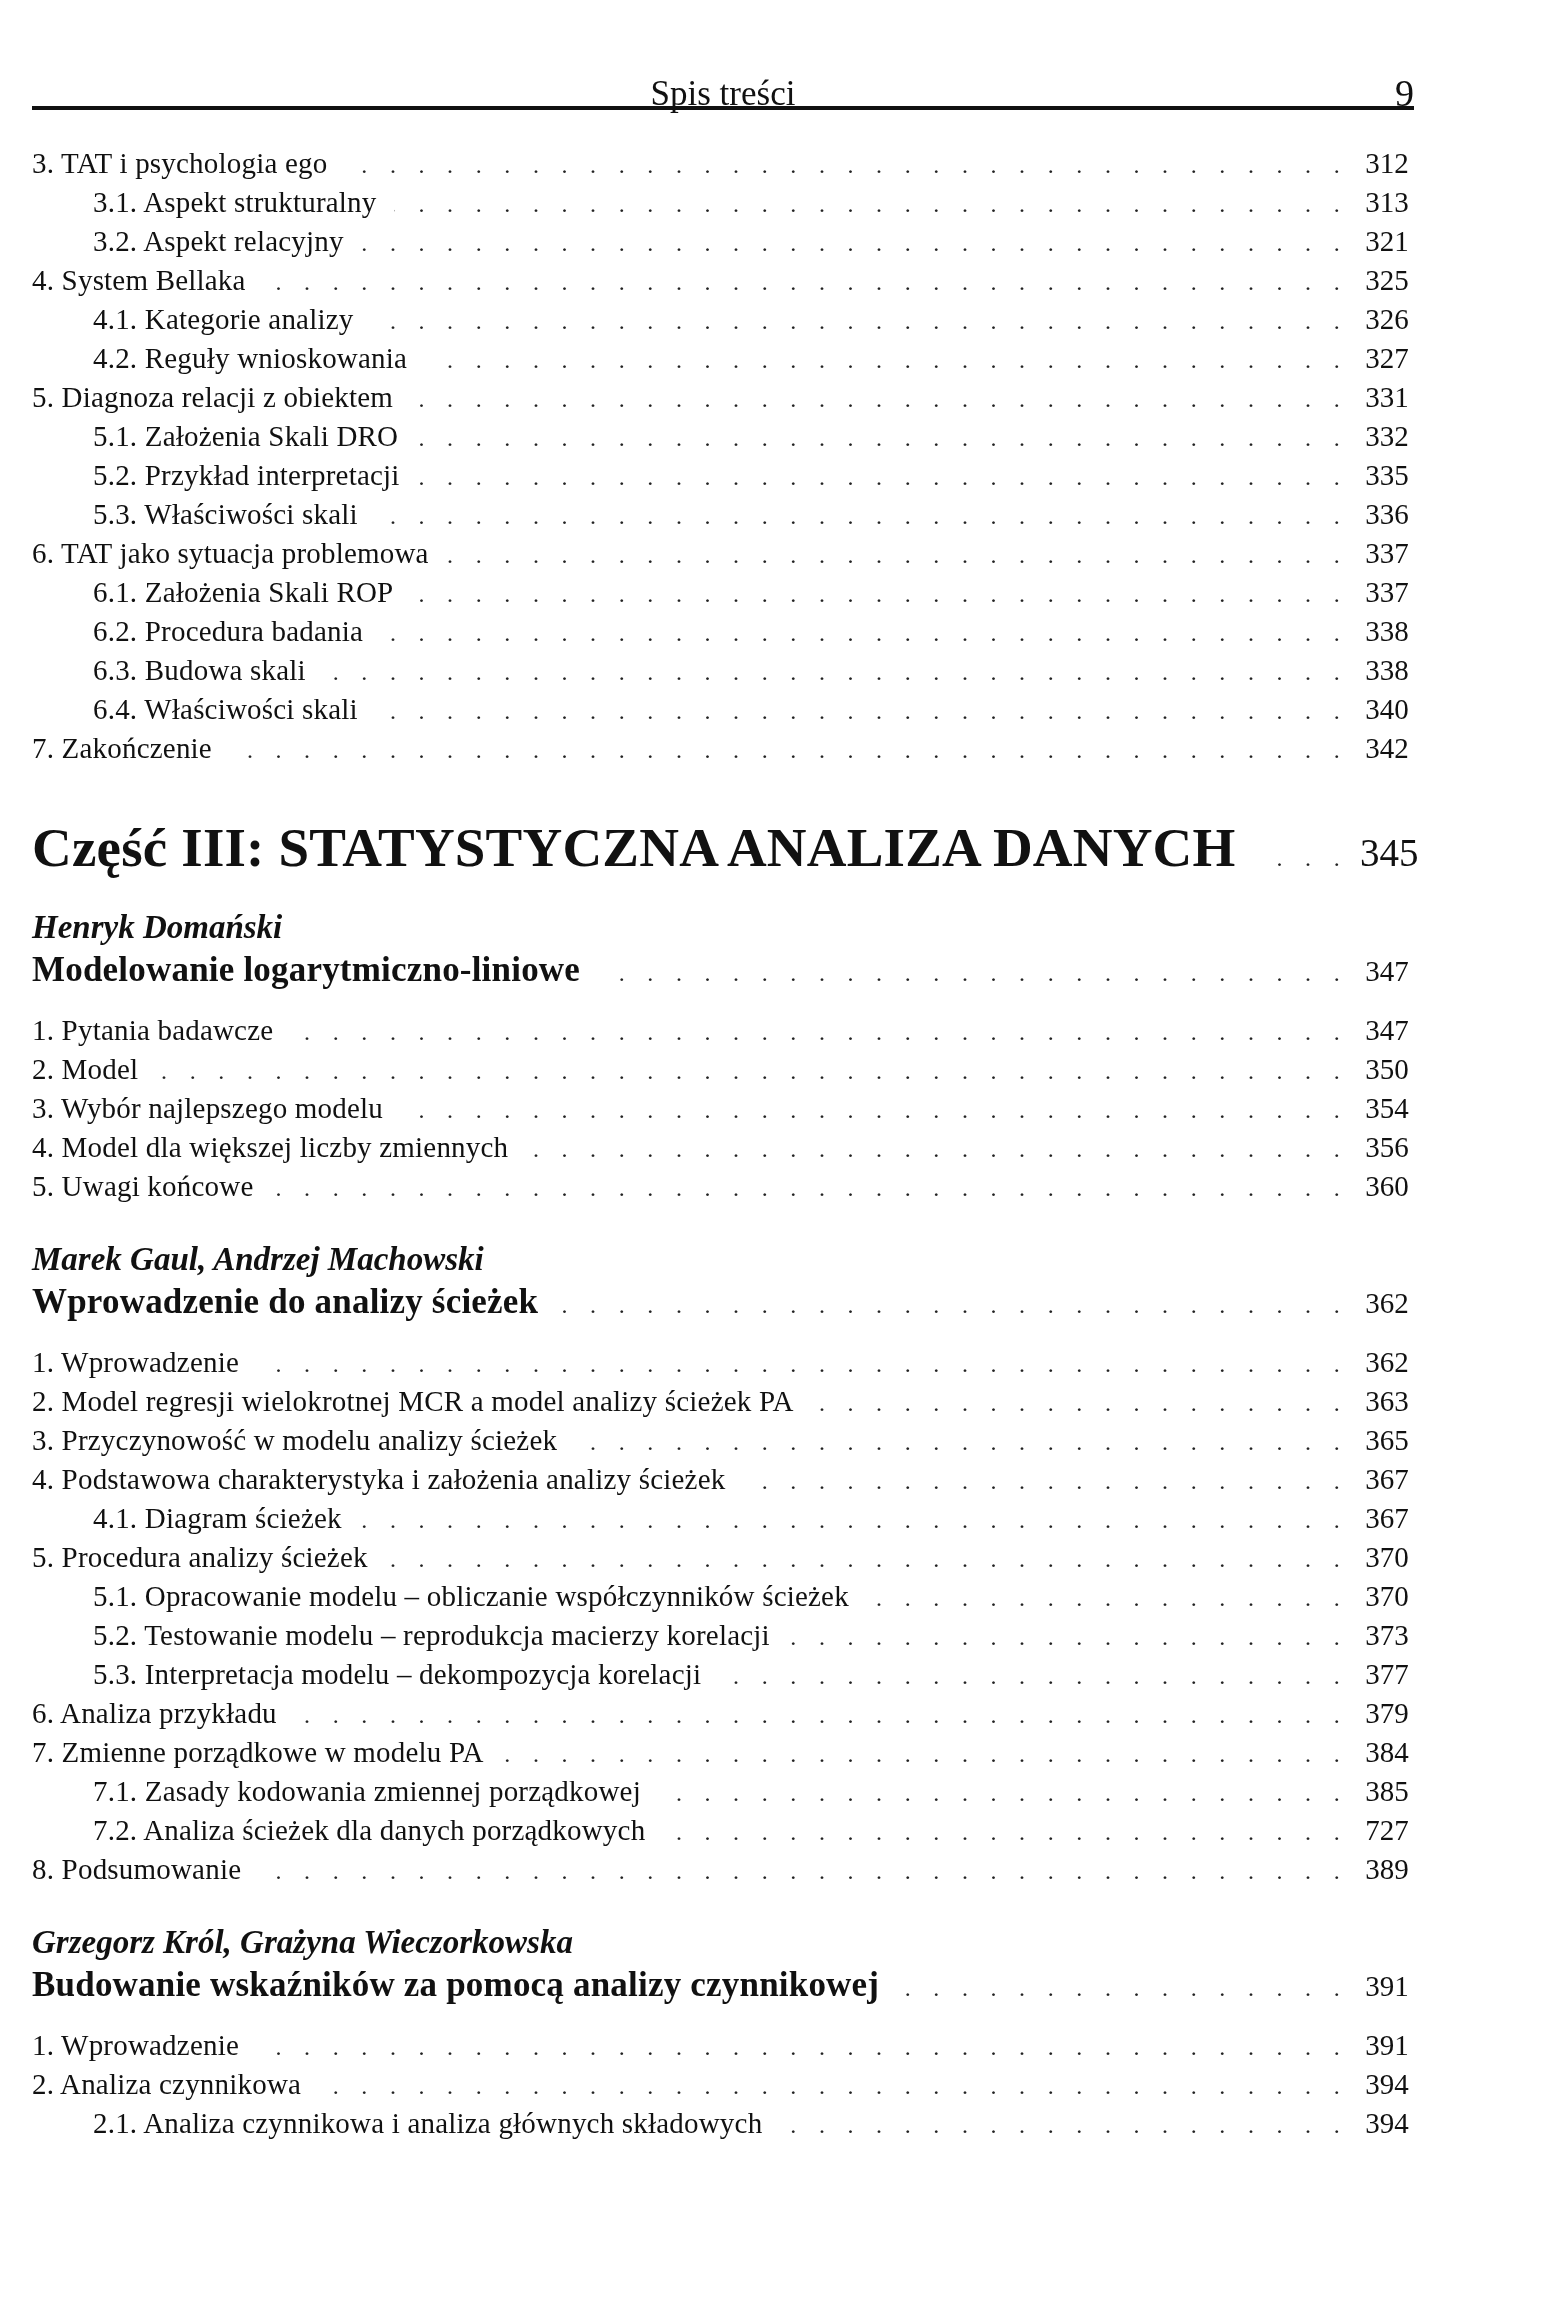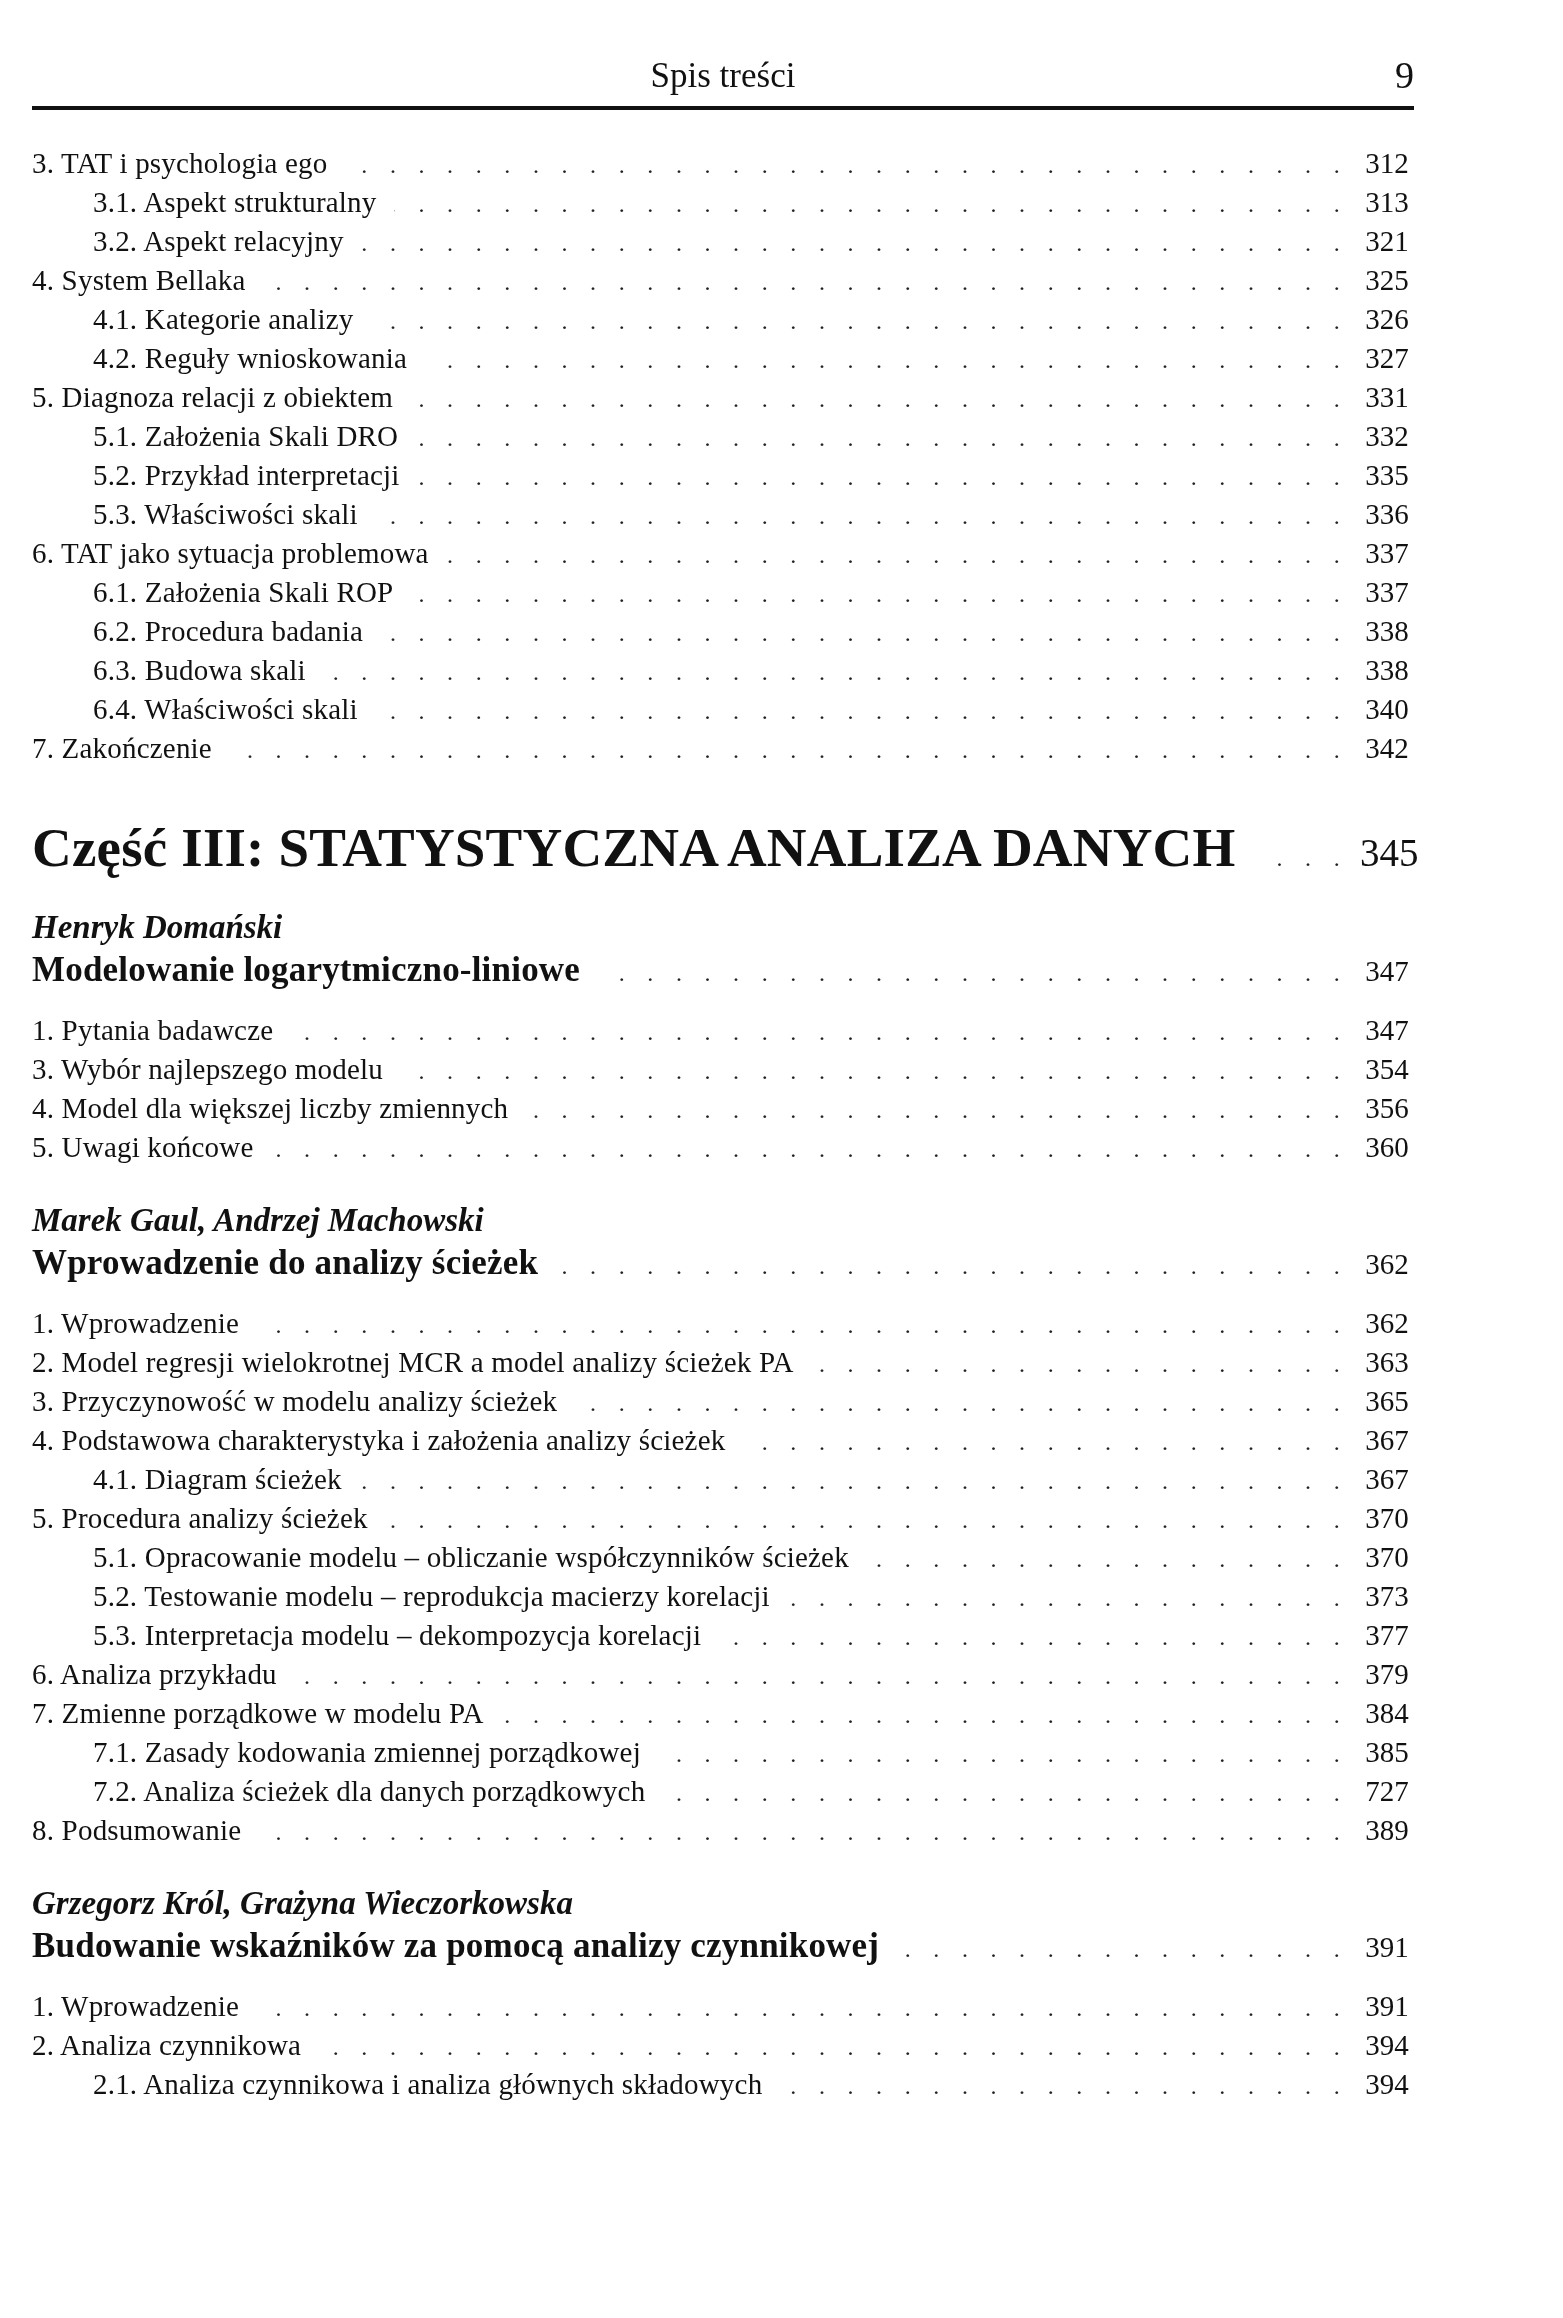--- a/index.html
+++ b/index.html
@@ -2,21 +2,21 @@
 <html style="font-size:14px"><head>
 <meta charset="utf-8">
 <style>
   html, body { margin: 0; padding: 0; background: #ffffff; }
   body {
     width: 1564px; height: 2319px; position: relative; overflow: hidden;
     font-family: "Liberation Serif", "DejaVu Serif", serif; color: #111;
   }
   .page { position: absolute; left: 32px; top: 0; width: 1382px; }
 
-  .running-head { position: absolute; left: 0; top: 54px; width: 1382px; height: 43px; }
+  .running-head { position: absolute; left: 0; top: 72px; width: 1382px; height: 43px; }
   .running-title {
     position: absolute; left: 0; right: 0; top: 0; text-align: center;
     font-size: 35px; line-height: 43px;
   }
   .folio {
     position: absolute; right: 0; top: 0; font-size: 38px; line-height: 43px;
   }
   .head-rule {
     position: absolute; left: 0; top: 106px; width: 1382px; height: 3.5px; background: #111;
   }
@@ -166,20 +166,25 @@
             <span class="leader"></span>
             <span class="page-num">347</span>
           </div>
           <div class="chapter-gap"></div>
           <div class="row">
             <span class="label">1. Pytania badawcze</span>
             <span class="leader"></span>
             <span class="page-num">347</span>
           </div>
           <div class="row">
+            <span class="label">2. Model</span>
+            <span class="leader"></span>
+            <span class="page-num">350</span>
+          </div>
+          <div class="row">
             <span class="label">3. Wybór najlepszego modelu</span>
             <span class="leader"></span>
             <span class="page-num">354</span>
           </div>
           <div class="row">
             <span class="label">4. Model dla większej liczby zmiennych</span>
             <span class="leader"></span>
             <span class="page-num">356</span>
           </div>
           <div class="row">

